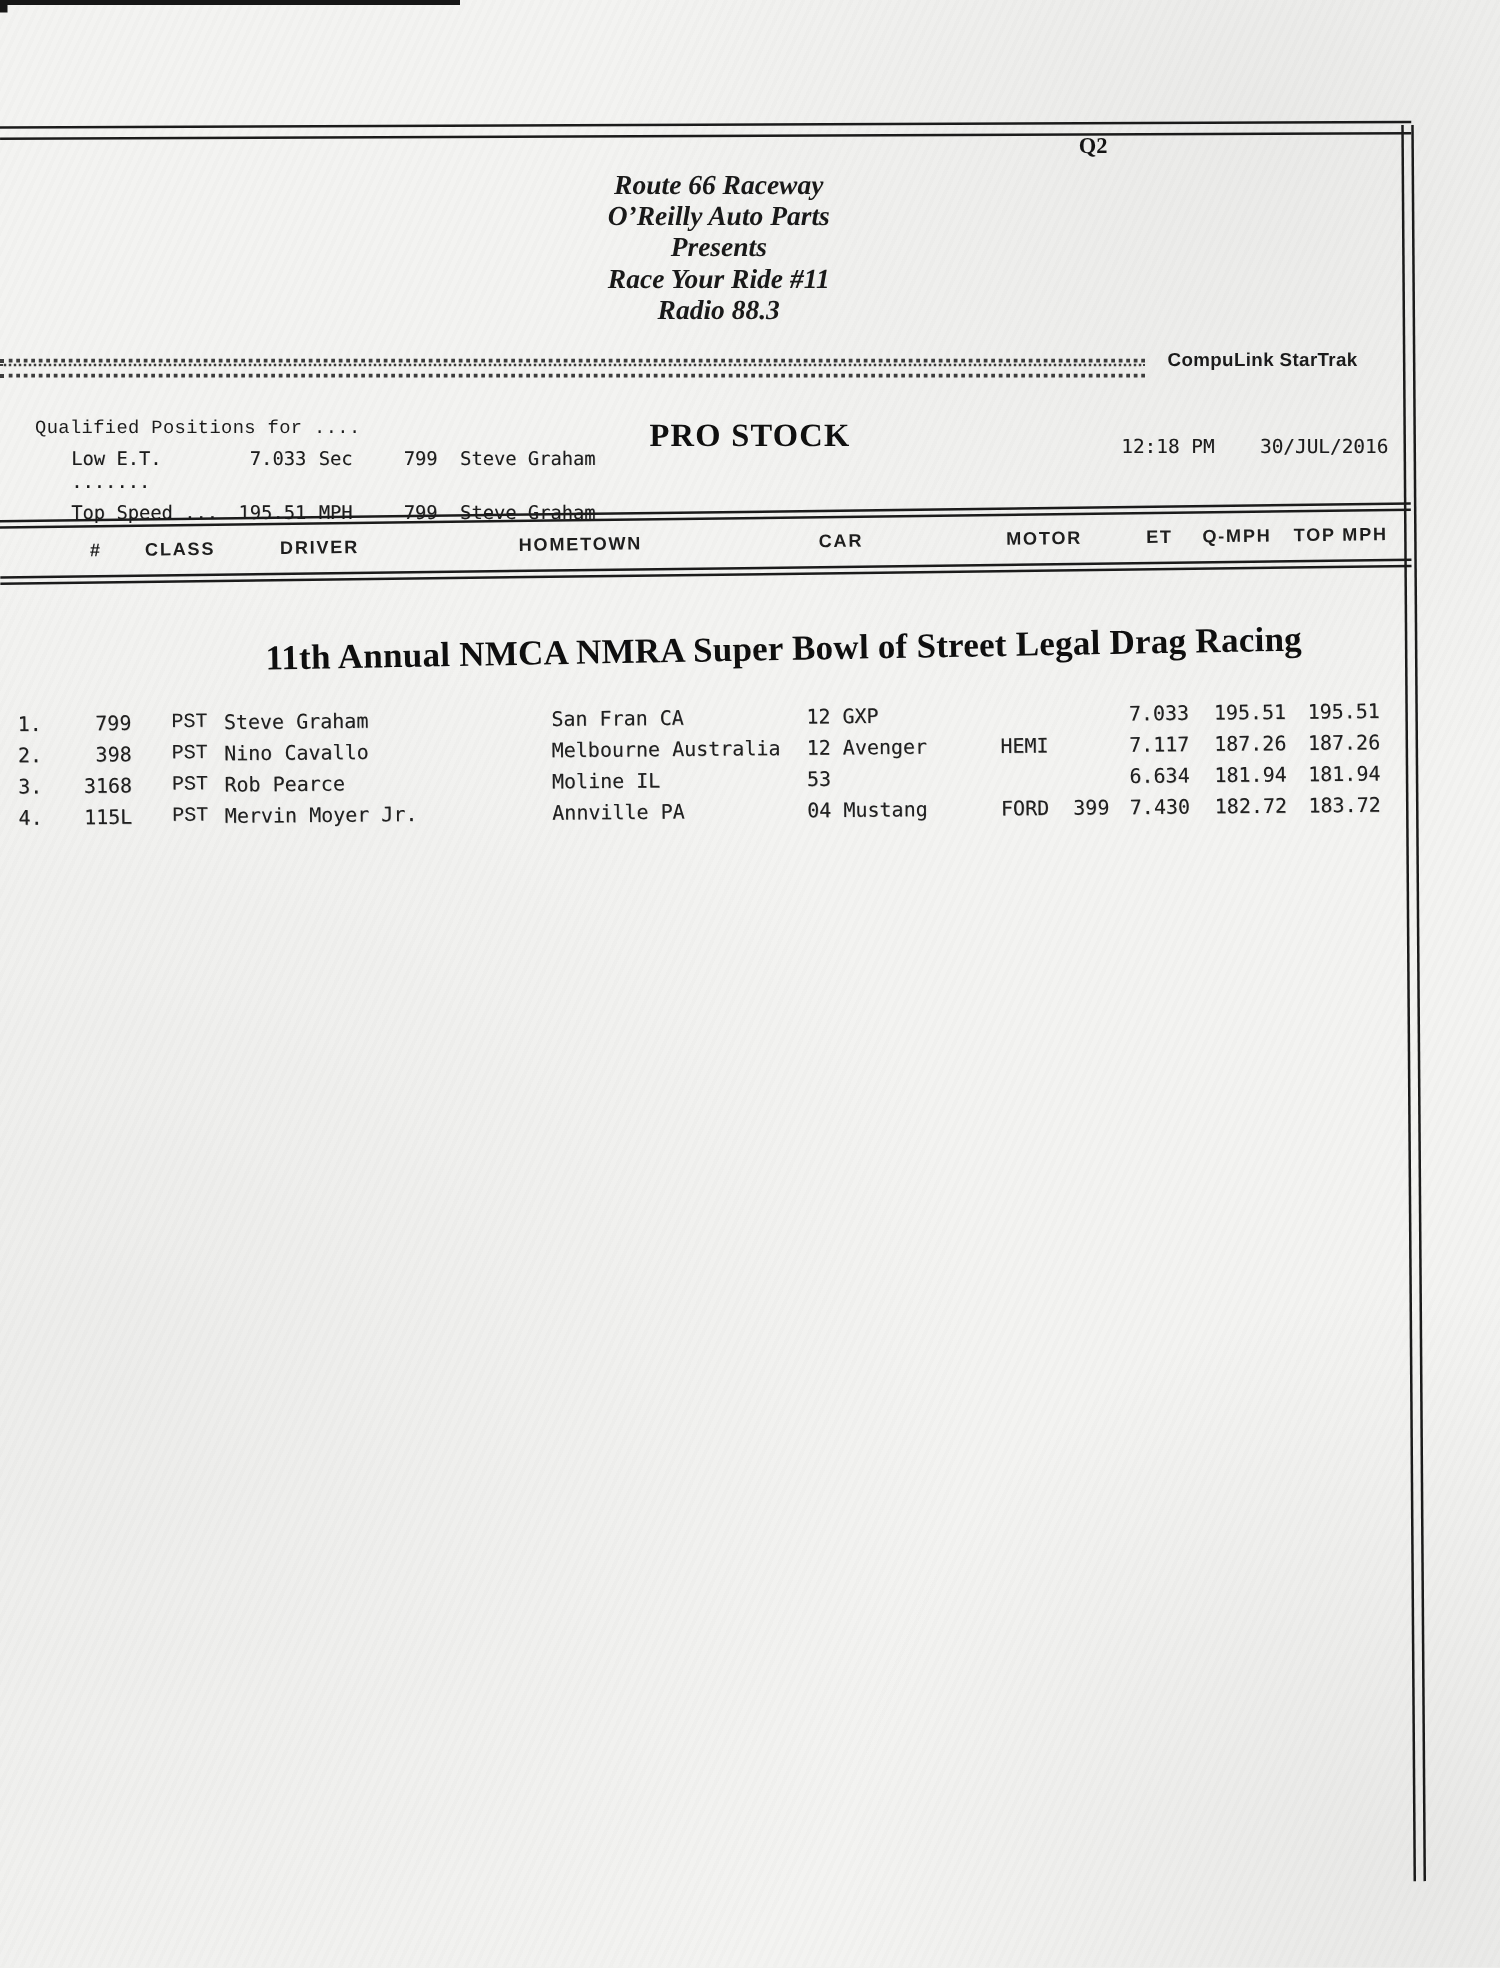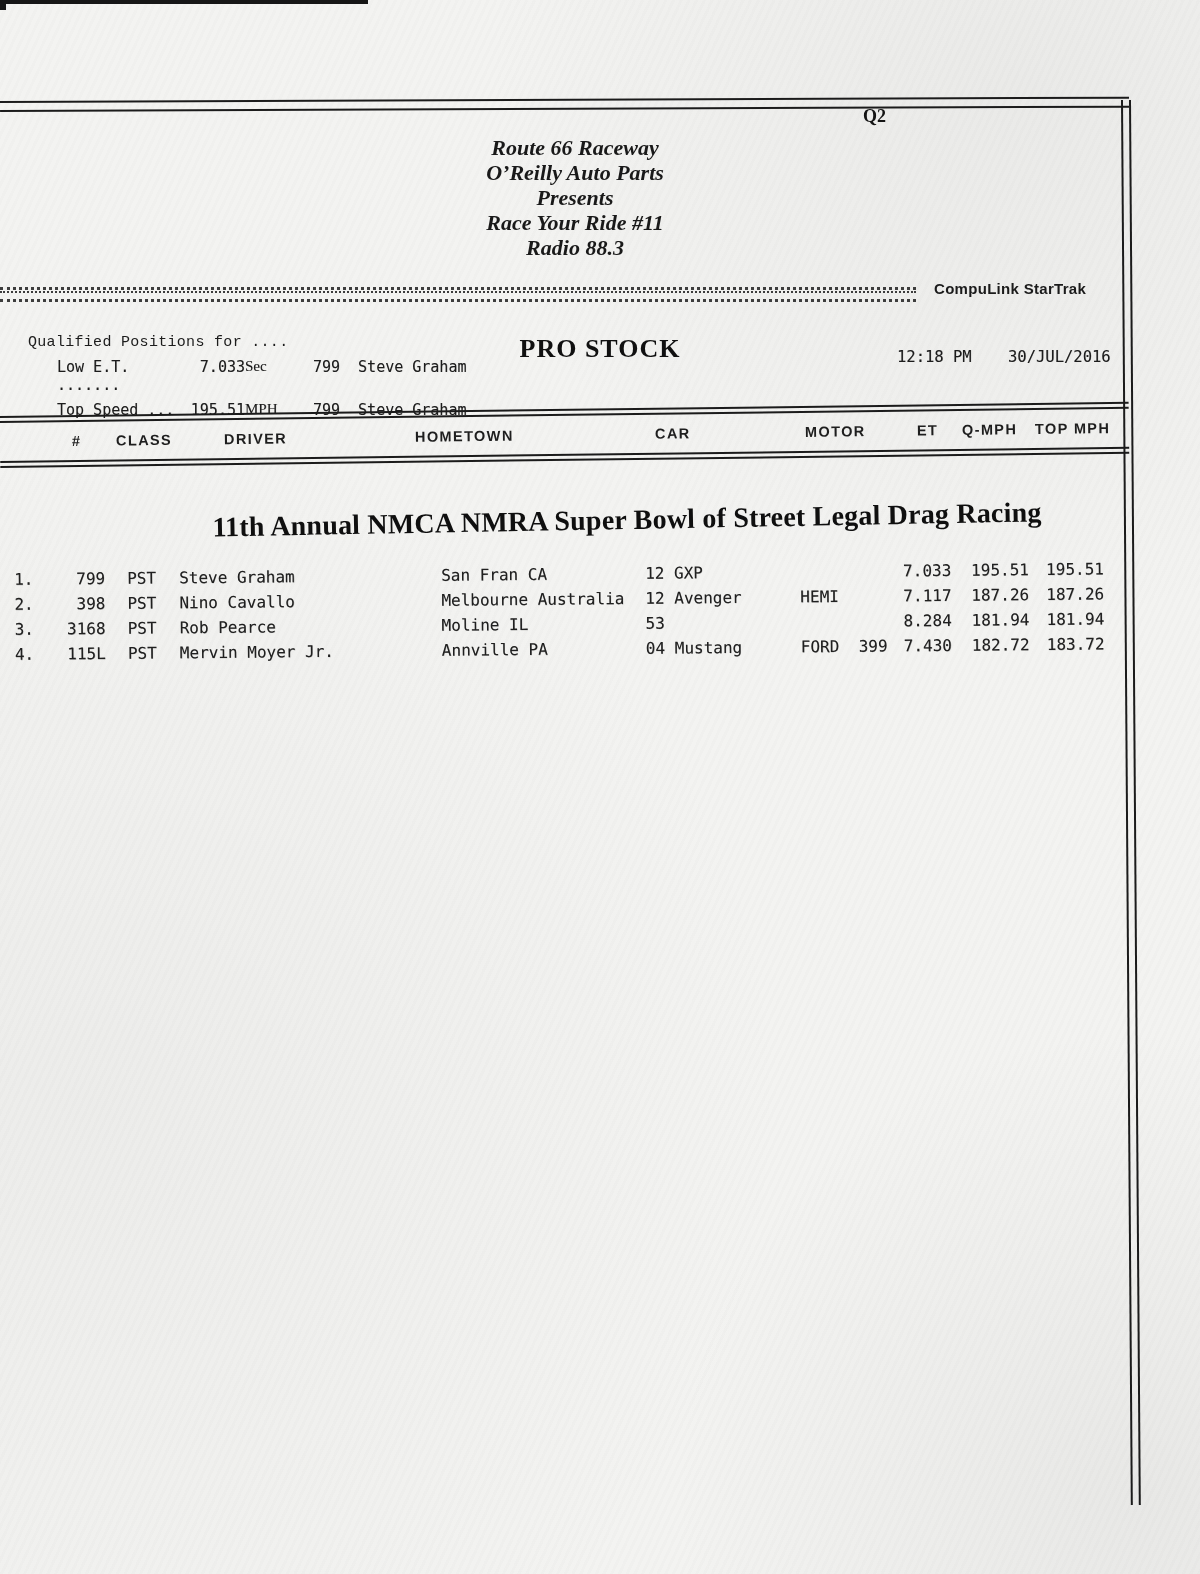--- a/index.html
+++ b/index.html
@@ -58,21 +58,21 @@
   }
   .qualified{position:absolute;left:28px;top:334px;color:#1c1c1c;}
   .q-heading{font-family:Liberation Mono, monospace;font-size:15px;letter-spacing:0.3px;}
   .q-line{
     display:flex;margin-left:29px;margin-top:7px;
     font-family:"DejaVu Sans Mono","Liberation Mono",monospace;font-size:15px;
     text-shadow:0.3px 0.3px 0 rgba(30,30,30,0.35);
   }
   .q-label{width:128px;}
   .q-value{width:60px;text-align:right;}
-  .q-unit{width:46px;font-family:Liberation Serif, serif;}
+  .q-unit{margin-left:10px;width:46px;}
   .q-car{margin-left:22px;}
   .q-driver{margin-left:18px;}
   .timestamp{
     position:absolute;left:897px;top:348px;
     font-family:"DejaVu Sans Mono","Liberation Mono",monospace;font-size:15.5px;color:#1c1c1c;
     text-shadow:0.3px 0.3px 0 rgba(30,30,30,0.35);
   }
   .ts-date{margin-left:27px;}
   .header-band{
     position:absolute;left:0;top:416px;width:1129px;height:38px;
@@ -102,21 +102,21 @@
   .results{
     position:absolute;left:0;top:568px;width:1129px;
     transform:rotate(-0.55deg);transform-origin:left top;
     font-family:"DejaVu Sans Mono","Liberation Mono",monospace;font-size:16px;color:#202020;
     text-shadow:0.3px 0.3px 0 rgba(30,30,30,0.35);
   }
   .t-row{position:relative;height:25px;}
   .t-row span{position:absolute;top:2px;white-space:pre;}
   .c-pos{left:14px;}
   .c-num{left:50px;width:55px;text-align:right;}
-  .c-class{left:127px;}
+  .c-class{left:137px;font-family:Liberation Mono, monospace;}
   .c-driver{left:179px;}
   .c-home{left:441px;}
   .c-car{left:645px;}
   .c-motor{left:800px;}
   .c-et{left:903px;}
   .c-q{left:971px;}
   .c-top{left:1046px;}
 </style>
 </head>
 <body>
@@ -208,21 +208,21 @@
       <span class="c-top">187.26</span>
     </div>
     <div class="t-row">
       <span class="c-pos">3.</span>
       <span class="c-num">3168</span>
       <span class="c-class">PST</span>
       <span class="c-driver">Rob Pearce</span>
       <span class="c-home">Moline IL</span>
       <span class="c-car">53</span>
       <span class="c-motor"></span>
-      <span class="c-et">8.284</span>
+      <span class="c-et">6.634</span>
       <span class="c-q">181.94</span>
       <span class="c-top">181.94</span>
     </div>
     <div class="t-row">
       <span class="c-pos">4.</span>
       <span class="c-num">115L</span>
       <span class="c-class">PST</span>
       <span class="c-driver">Mervin Moyer Jr.</span>
       <span class="c-home">Annville PA</span>
       <span class="c-car">04 Mustang</span>

